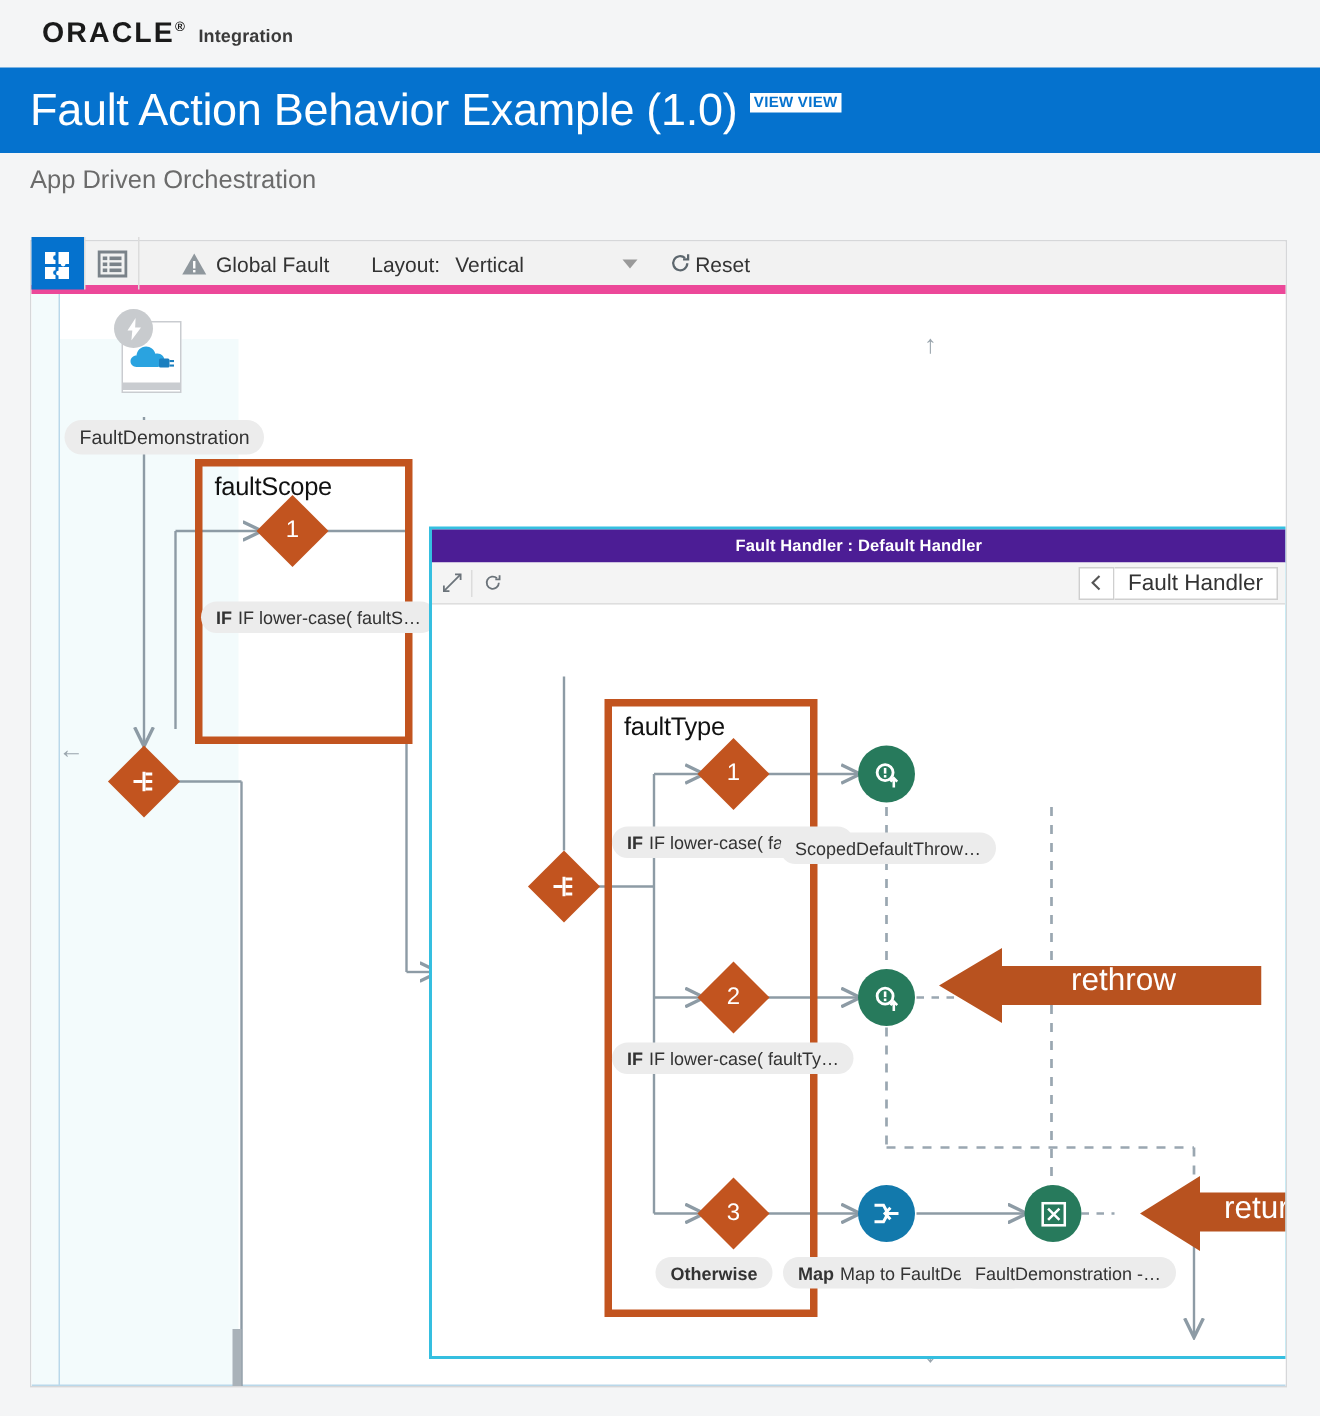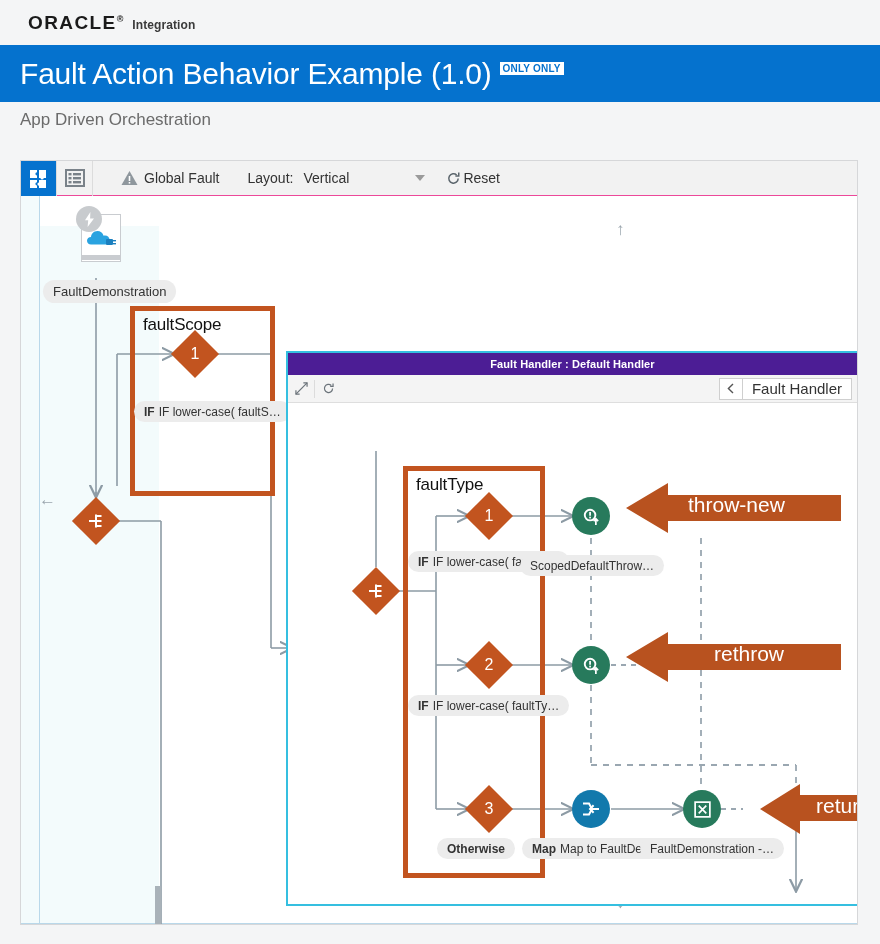--- a/index.html
+++ b/index.html
@@ -42,21 +42,21 @@
   .subtitle{
     height:35px;display:flex;align-items:center;
     padding-left:20px;color:#6b6b6b;font-size:17px;background:#f4f5f6;
   }
   
   .designer{
     position:absolute;left:20px;top:160px;width:838px;height:765px;
     background:#fff;border:1px solid #d6d7d9;box-sizing:border-box;
   }
   .toolbar{
-    height:35px;background:#f2f2f2;border-bottom:1px solid #ec4899;
+    height:35px;background:#f2f2f2;border-bottom:6px solid #ec4899;
     display:flex;align-items:center;box-sizing:border-box;
   }
   .tb-tile{
     width:35px;height:35px;display:flex;align-items:center;justify-content:center;
     box-sizing:border-box;
   }
   .tb-tile.active{background:#0572ce;}
   .tb-sep{width:1px;height:35px;background:#dcdcdc;}
   .tb-item{display:flex;align-items:center;height:35px;padding:0 6px;}
   .tb-label{font-size:14px;color:#333;margin-left:6px;}
@@ -169,21 +169,21 @@
 <body>
 
 <div class="brandbar">
   <div class="oracle-logo">
     <span>ORACLE</span><span class="oracle-reg">®</span><span class="brand-sub">Integration</span>
   </div>
 </div>
 
 <div class="titleband">
   <div class="titletext">Fault Action Behavior Example (1.0)</div>
-  <div class="viewonly">ONLY ONLY</div>
+  <div class="viewonly">VIEW VIEW</div>
 </div>
 
 <div class="subtitle">App Driven Orchestration</div>
 
 <div class="designer">
 
   <div class="toolbar">
     <div class="tb-tile active">
       <svg width="22" height="22" viewBox="0 0 22 22">
         <path d="M2 3h7v2.2a1.6 1.6 0 1 0 0 3.2V11H2V3z" fill="#fff"></path>
@@ -429,26 +429,20 @@
         </div>
 
         <div class="node-circle green" style="left:395px;top:387px;">
           <svg width="17" height="17" viewBox="0 0 18 18">
             <rect x="1.2" y="1.2" width="15.6" height="15.6" fill="none" stroke="#fff" stroke-width="1.8"></rect>
             <path d="M5 5 13 13M13 5 5 13" stroke="#fff" stroke-width="1.8"></path>
           </svg>
         </div>
         <div class="pill" style="left:352px;top:435px;">FaultDemonstration -…</div>
 
-        <div class="callout" style="left:338px;top:76px;">
-          <svg width="215" height="58" viewBox="0 0 215 58">
-            <path d="M0 29 42 4v12h173v26H42v12L0 29z" fill="#b8521f"></path>
-          </svg>
-          <div class="callout-text" style="left:62px;top:14px;">throw-new</div>
-        </div>
 
         <div class="callout" style="left:338px;top:225px;">
           <svg width="215" height="58" viewBox="0 0 215 58">
             <path d="M0 29 42 4v12h173v26H42v12L0 29z" fill="#b8521f"></path>
           </svg>
           <div class="callout-text" style="left:88px;top:14px;">rethrow</div>
         </div>
 
         <div class="callout" style="left:472px;top:380px;text-decoration:underline;">
           <svg width="140" height="58" viewBox="0 0 140 58">

